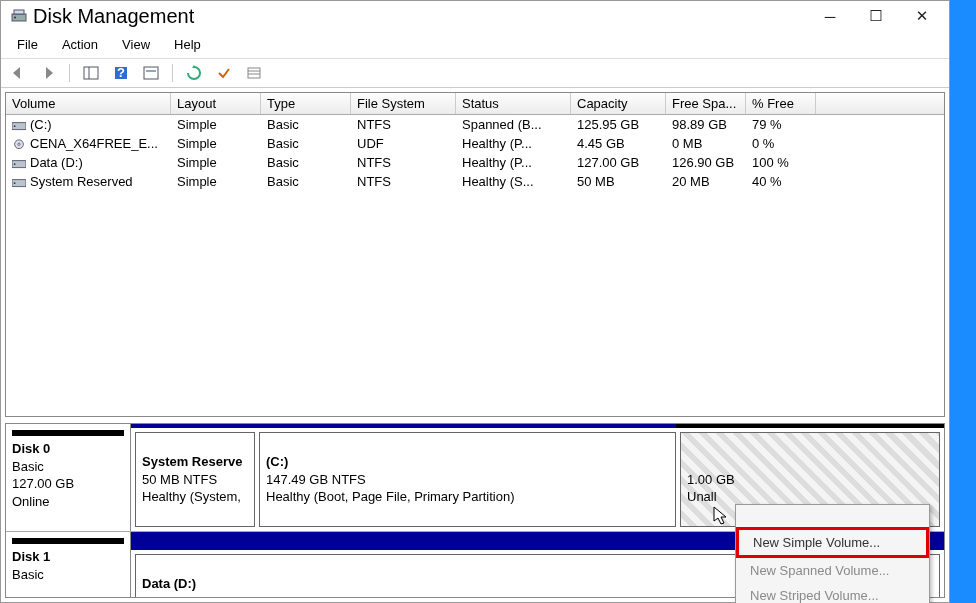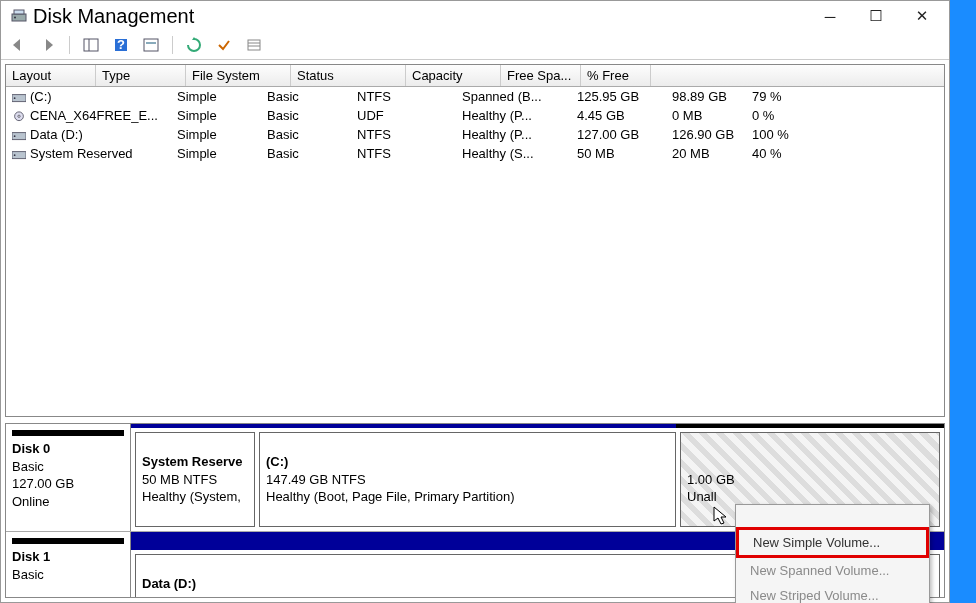--- a/index.html
+++ b/index.html
@@ -55,20 +55,26 @@
           <circle cx="4" cy="9.5" r="1" fill="#334"></circle>
           <rect x="3" y="2" width="10" height="4" fill="#cde" stroke="#556"></rect>
         </svg>
     </span>
     <span class="titlebar-title">Disk Management</span>
     <div class="tb-btn">─</div>
     <div class="tb-btn">☐</div>
     <div class="tb-btn">✕</div>
   </div>
 
+  <div class="menubar">
+    <div class="menu-item">File</div>
+    <div class="menu-item">Action</div>
+    <div class="menu-item">View</div>
+    <div class="menu-item">Help</div>
+  </div>
 
   <div class="toolbar">
     <div class="tool-btn">
         <svg viewBox="0 0 16 16">
           <path d="M10 2 L3 8 L10 14 Z" fill="#888"></path>
         </svg>
       </div>
     <div class="tool-btn">
         <svg viewBox="0 0 16 16">
           <path d="M6 2 L13 8 L6 14 Z" fill="#888"></path>
@@ -111,20 +117,21 @@
           <line x1="2" y1="6" x2="14" y2="6" stroke="#888"></line>
           <line x1="2" y1="9" x2="14" y2="9" stroke="#888"></line>
         </svg>
       </div>
   </div>
 
   <div class="content">
 
     <div class="list-pane">
       <div class="list-header">
+        <div class="list-header-cell c0">Volume</div>
         <div class="list-header-cell c1">Layout</div>
         <div class="list-header-cell c2">Type</div>
         <div class="list-header-cell c3">File System</div>
         <div class="list-header-cell c4">Status</div>
         <div class="list-header-cell c5">Capacity</div>
         <div class="list-header-cell c6">Free Spa...</div>
         <div class="list-header-cell c7">% Free</div>
       </div>
       <div class="list-body" id="list-body">
           <div class="list-row">

